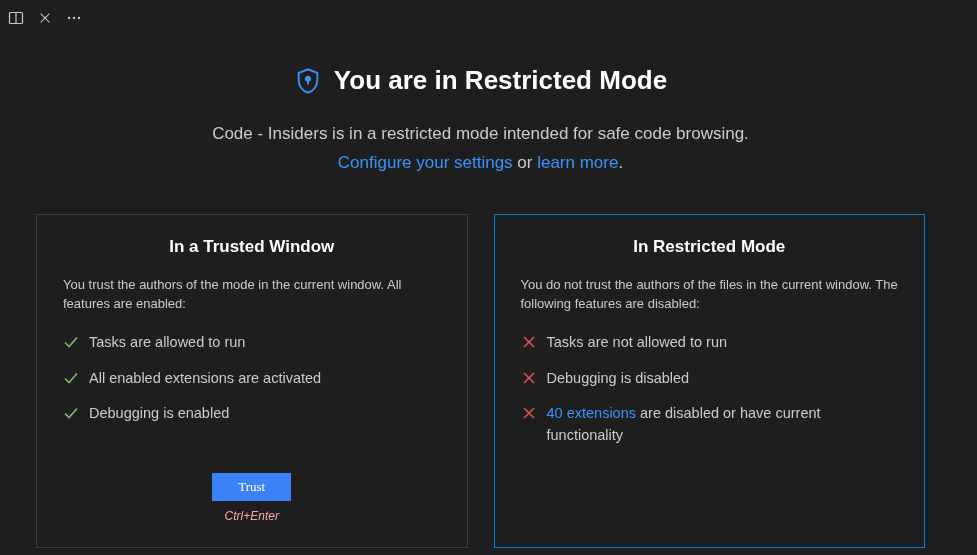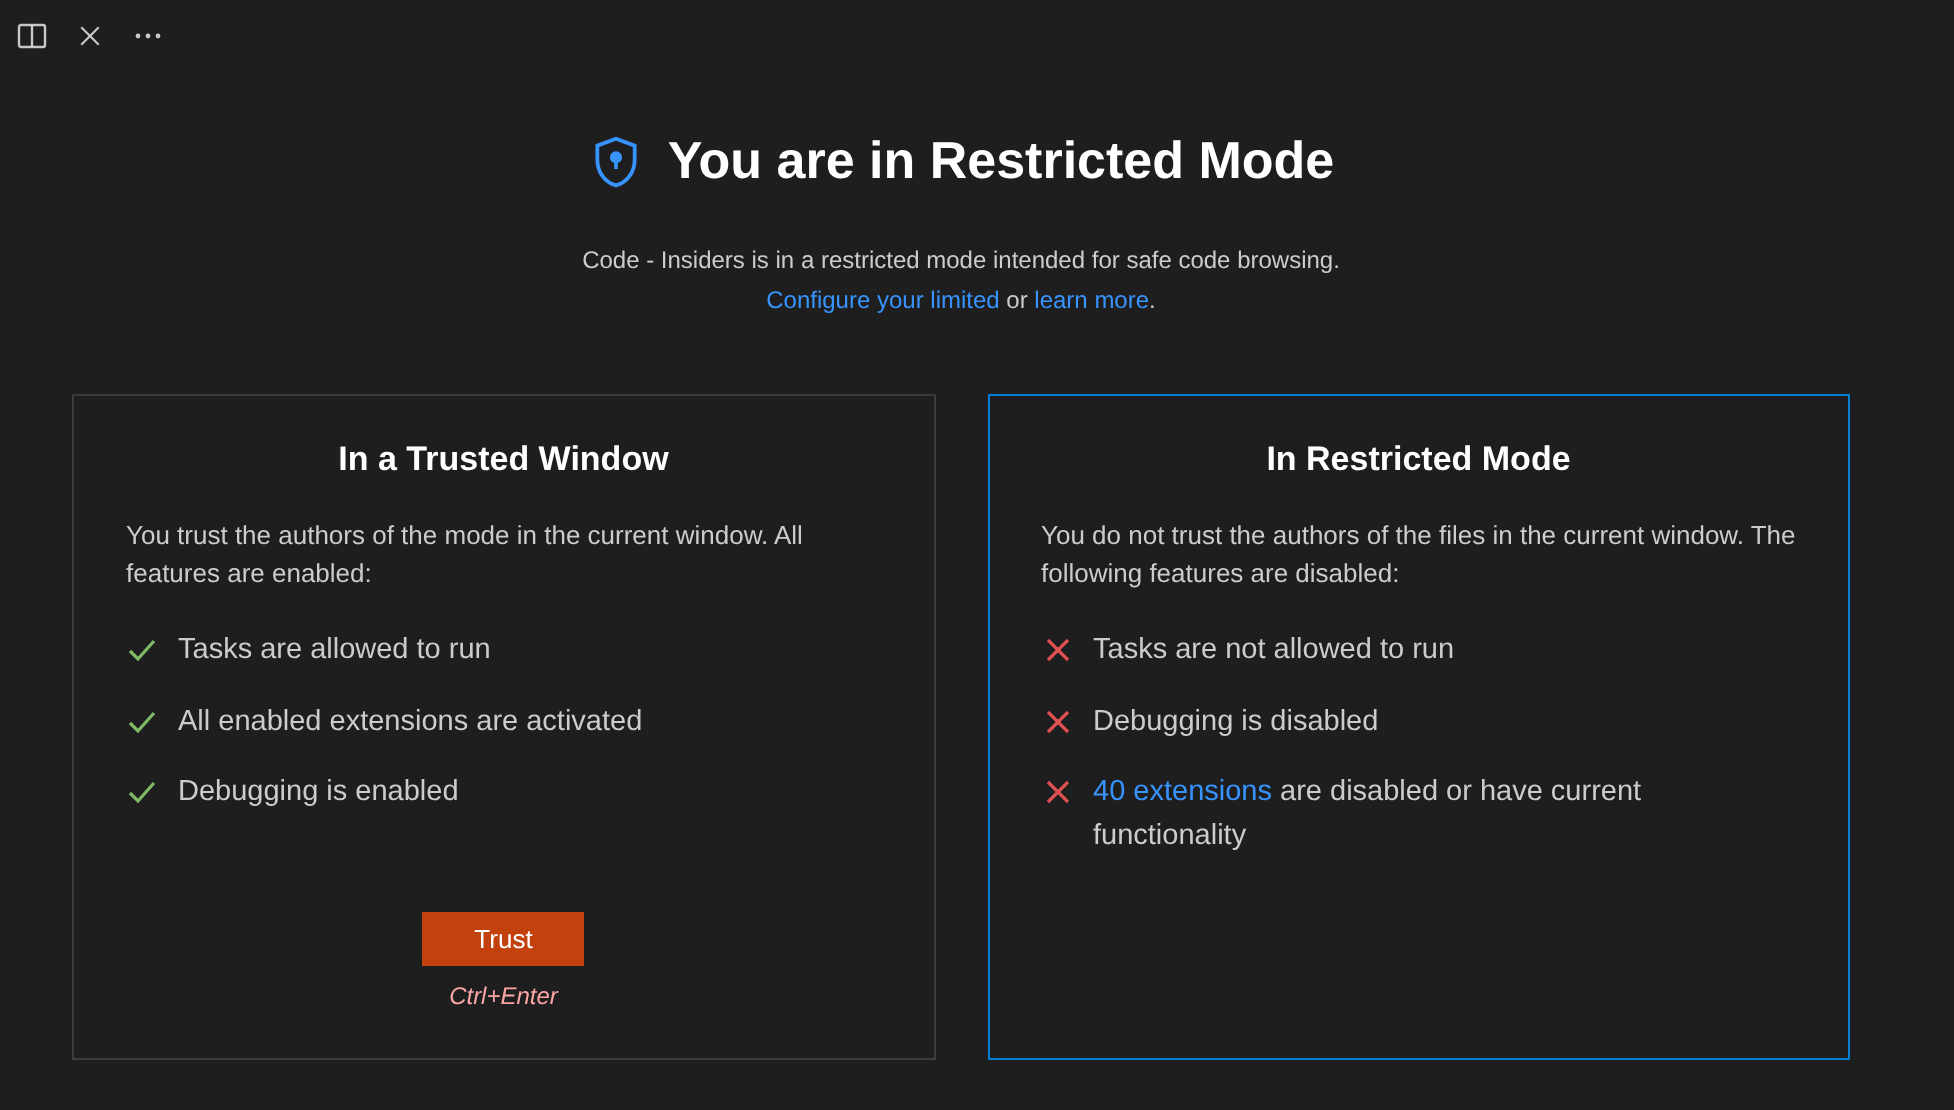--- a/index.html
+++ b/index.html
@@ -47,21 +47,21 @@
       margin-bottom: 24px;
     }
     .title-row h1 {
       font-size: 26px;
       font-weight: 600;
       color: #ffffff;
     }
     .subtitle {
       color: #cccccc;
       line-height: 1.7;
-      font-size: 12px;
+      font-size: 17px;
       margin-bottom: 36px;
     }
     .link { color: #3794ff; cursor: pointer; }
     .panels {
       display: flex;
       gap: 26px;
       justify-content: center;
       text-align: left;
       padding: 0 0;
     }
@@ -105,27 +105,27 @@
       flex-shrink: 0;
       margin-top: 2px;
     }
     .check-icon { color: #7fba66; }
     .x-icon { color: #e05252; }
     .panel-footer {
       text-align: center;
       margin-top: 48px;
     }
     .trust-btn {
-      background: #c2410c;
+      background: #3b82f6;
       color: #ffffff;
       border: none;
       padding: 6px 26px;
       font-size: 13px;
       cursor: pointer;
-      font-family: Liberation Sans, sans-serif;
+      font-family: Liberation Serif, serif;
     }
     .shortcut {
       margin-top: 8px;
       font-style: italic;
       font-size: 12px;
       color: #fca5a5;
     }
     .icon svg { display: block; }
     .list-text { flex: 1; }
   </style>
@@ -162,21 +162,21 @@
       <svg width="28" height="28" viewBox="0 0 24 24" fill="none" stroke="#3794ff" stroke-width="1.6">
         <path d="M12 2 L4 5 V11 C4 16.5 7.5 21 12 22 C16.5 21 20 16.5 20 11 V5 Z"></path>
         <circle cx="12" cy="10" r="1.8" fill="#3794ff"></circle>
         <line x1="12" y1="12" x2="12" y2="15"></line>
       </svg>
     </span>
     <h1>You are in Restricted Mode</h1>
   </div>
   <div class="subtitle">
     <span>Code - Insiders is in a restricted mode intended for safe code browsing.</span><br>
-    <span class="link">Configure your limited</span><span> or </span><span class="link">learn more</span><span>.</span>
+    <span class="link">Configure your settings</span><span> or </span><span class="link">learn more</span><span>.</span>
   </div>
 
   <div class="panels">
     <div class="panel">
       <h2>In a Trusted Window</h2>
       <p class="panel-desc">You trust the authors of the mode in the current window. All features are enabled:</p>
       <ul class="feature-list">
         <li>
           <span class="icon check-icon">
             <svg width="16" height="16" viewBox="0 0 16 16" fill="none" stroke="currentColor" stroke-width="1.6">

